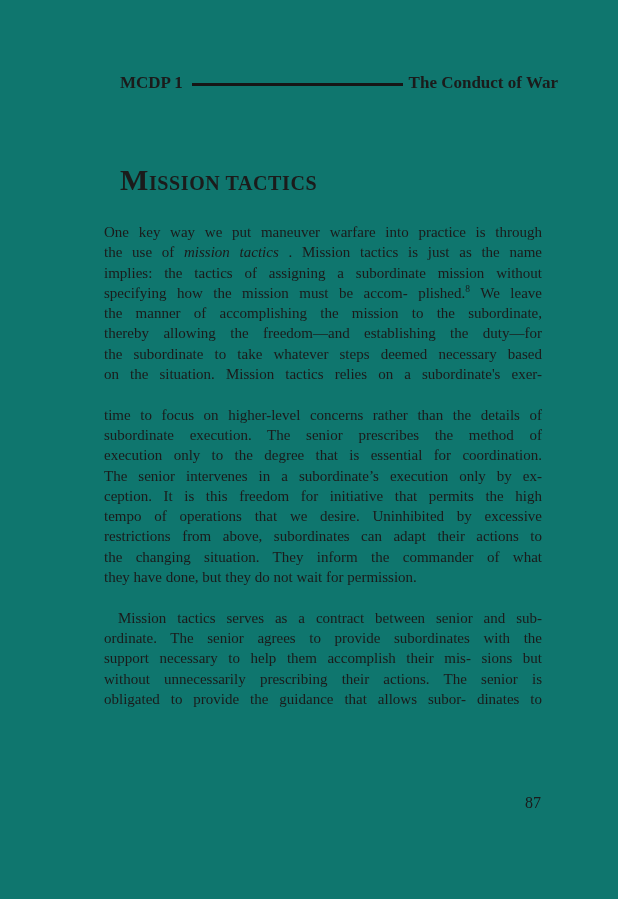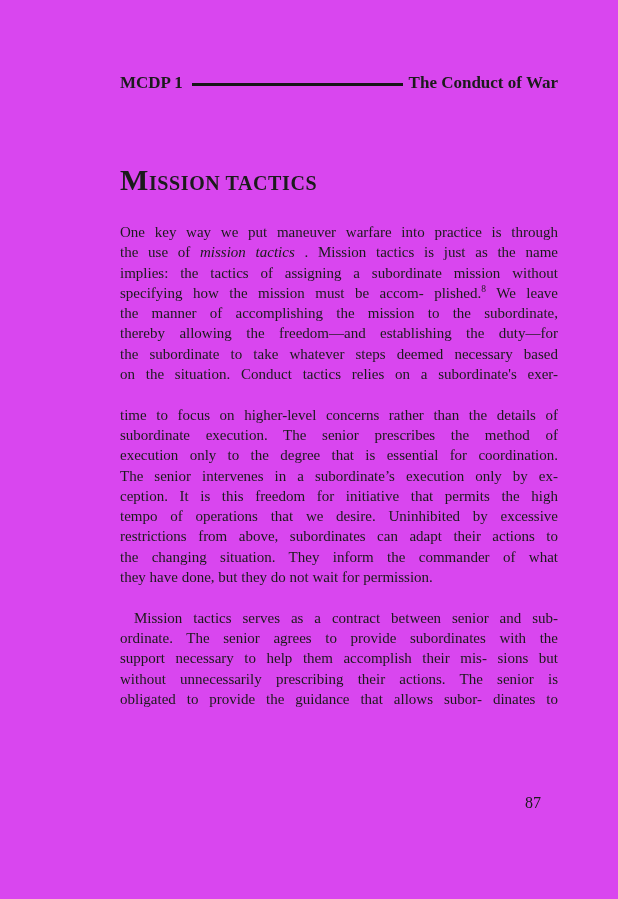--- a/index.html
+++ b/index.html
@@ -4,21 +4,21 @@
 <style>
   html, body {
     margin: 0;
     padding: 0;
     background: #ffffff;
   }
   .page {
     position: relative;
     width: 618px;
     height: 899px;
-    background: #d946ef;
+    background: #0f766e;
     overflow: hidden;
     font-family: "Liberation Serif", "DejaVu Serif", serif;
     color: #1b1b1b;
   }
 
   
   .running-header {
     position: absolute;
     top: 72px;
     left: 120px;
@@ -49,21 +49,21 @@
     white-space: nowrap;
   }
   .section-heading .drop-cap {
     font-size: 30px;
   }
 
   
   .body-text {
     position: absolute;
     top: 222px;
-    left: 120px;
+    left: 104px;
     width: 438px;
     font-size: 15px;
     line-height: 20.3px;
   }
   .paragraph { margin: 0 0 20.3px 0; }
   .paragraph:last-child { margin-bottom: 13px; }
   .line {
     text-align: justify;
     text-align-last: justify;
     text-justify: inter-word;
@@ -105,21 +105,21 @@
 
   <div class="body-text">
       <div class="paragraph">
         <div class="line"><span>One key way we put maneuver warfare into practice is through</span></div>
         <div class="line"><span>the use of </span><em>mission tactics </em><span>. Mission tactics is just as the name</span></div>
         <div class="line"><span>implies: the tactics of assigning a subordinate mission without</span></div>
         <div class="line"><span>specifying how the mission must be accom- plished.</span><sup>8</sup><span> We leave</span></div>
         <div class="line"><span>the manner of accomplishing the mission to the subordinate,</span></div>
         <div class="line"><span>thereby allowing the freedom—and establishing the duty—for</span></div>
         <div class="line"><span>the subordinate to take whatever steps deemed necessary based</span></div>
-        <div class="line"><span>on the situation. Conduct tactics relies on a subordinate's exer-</span></div>
+        <div class="line"><span>on the situation. Mission tactics relies on a subordinate's exer-</span></div>
       </div>
       <div class="paragraph">
         <div class="line"><span>time to focus on higher-level concerns rather than the details of</span></div>
         <div class="line"><span>subordinate execution. The senior prescribes the method of</span></div>
         <div class="line"><span>execution only to the degree that is essential for coordination.</span></div>
         <div class="line"><span>The senior intervenes in a subordinate’s execution only by ex-</span></div>
         <div class="line"><span>ception. It is this freedom for initiative that permits the high</span></div>
         <div class="line"><span>tempo of operations that we desire. Uninhibited by excessive</span></div>
         <div class="line"><span>restrictions from above, subordinates can adapt their actions to</span></div>
         <div class="line"><span>the changing situation. They inform the commander of what</span></div>

